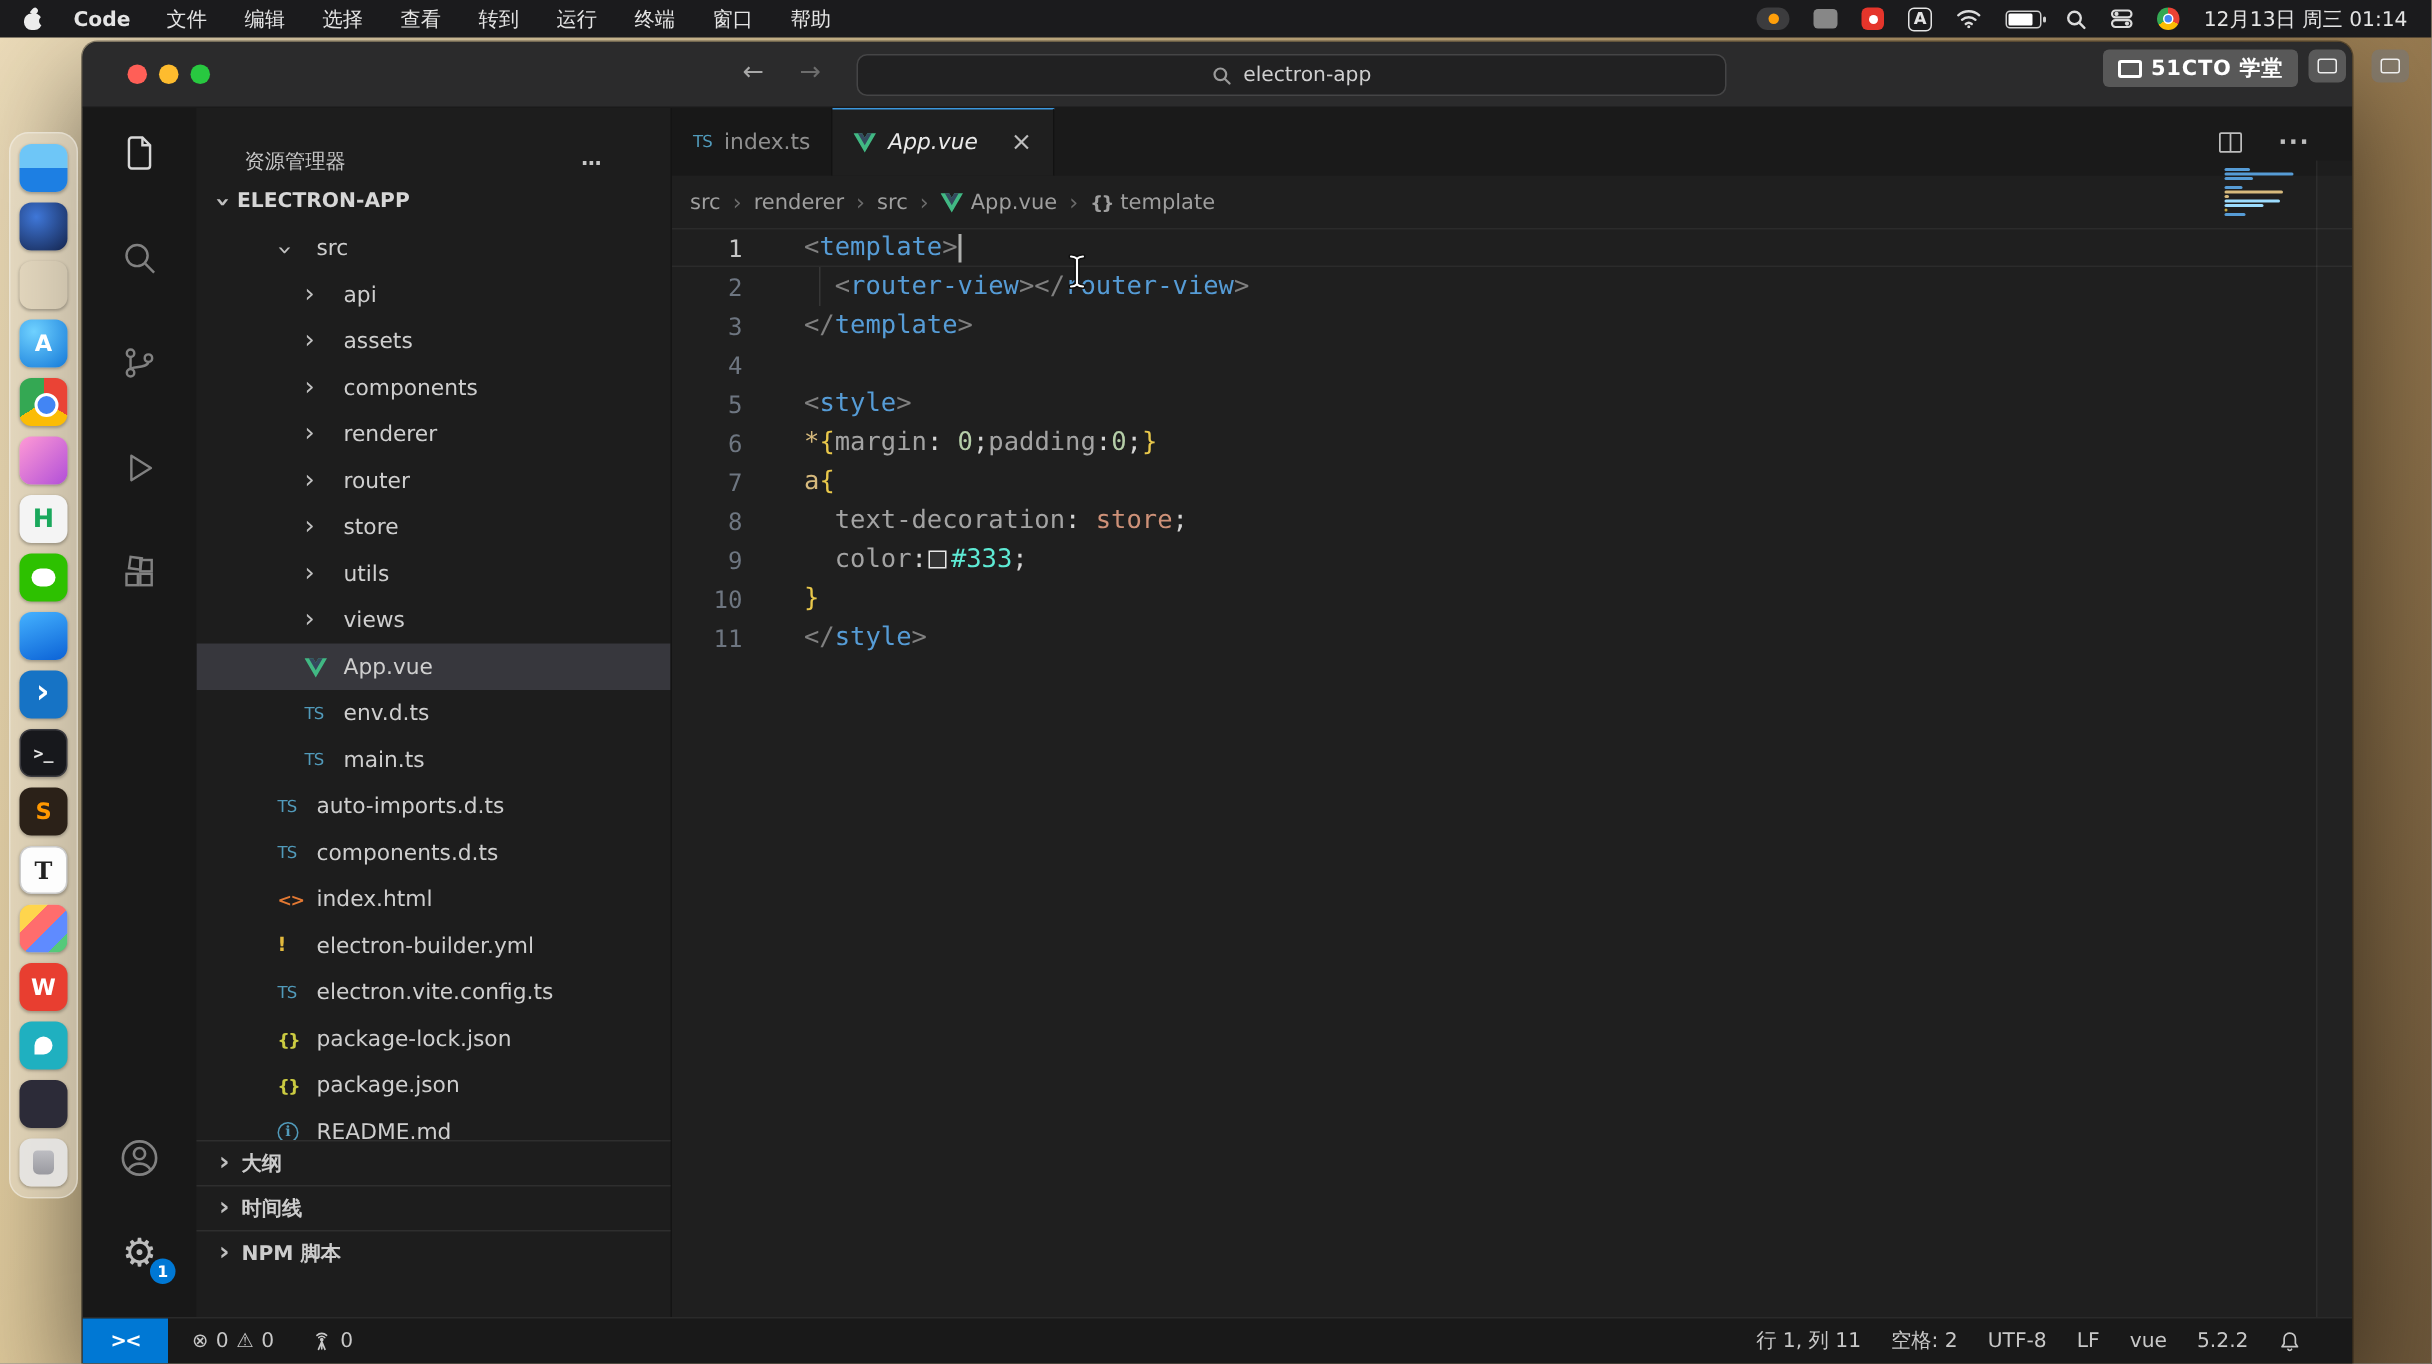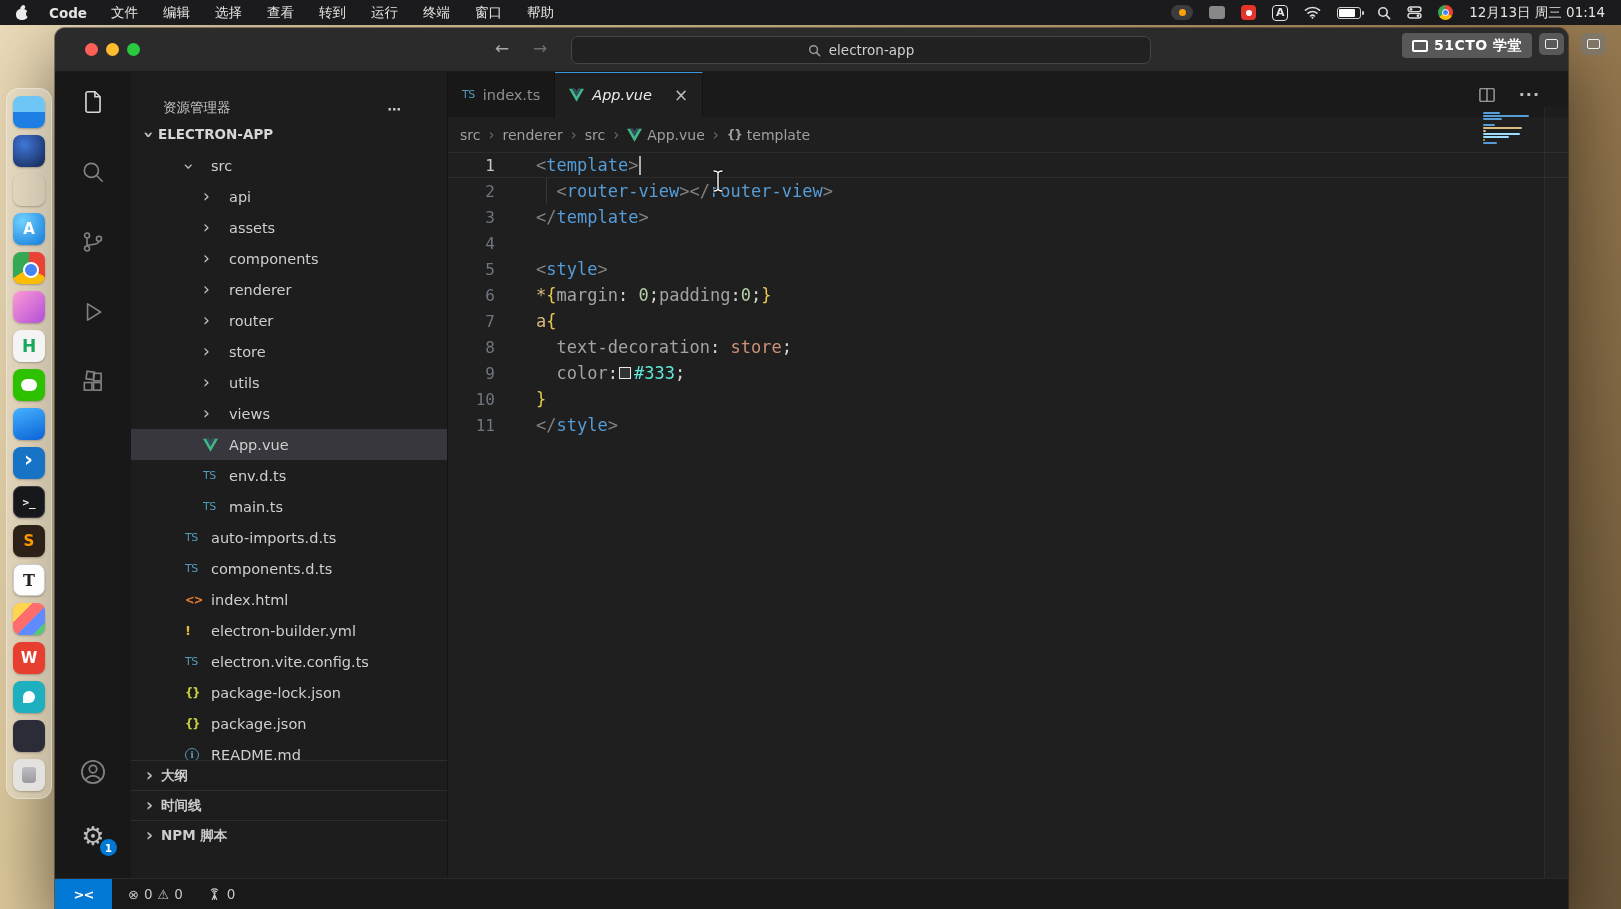--- a/index.html
+++ b/index.html
@@ -599,20 +599,34 @@
       </span>
       <span class="sb-item">
         <svg width="15" height="15" viewBox="0 0 16 16" stroke-linecap="round">
             <circle cx="8" cy="6.5" r="1.3" fill="#c8c8c8" stroke="none"></circle>
             <path d="M4.6 3.4a4.8 4.8 0 0 1 6.8 0M5.9 5a2.9 2.9 0 0 1 4.2 0"></path>
             <path d="M8 8v5M5.7 13.4L8 8l2.3 5.4"></path>
           </svg>
         <span>0</span>
       </span>
     </div>
+    <div class="sb-right">
+      <span class="sb-item">行 1, 列 11</span>
+      <span class="sb-item">空格: 2</span>
+      <span class="sb-item">UTF-8</span>
+      <span class="sb-item">LF</span>
+      <span class="sb-item">vue</span>
+      <span class="sb-item">5.2.2</span>
+      <span class="sb-item">
+        <svg width="15" height="15" viewBox="0 0 16 16" stroke-linecap="round" stroke-linejoin="round">
+            <path d="M8 1.8a4 4 0 0 0-4 4v3.4L2.5 11.5h11L12 9.2V5.8a4 4 0 0 0-4-4z"></path>
+            <path d="M6.7 13.3a1.4 1.4 0 0 0 2.6 0"></path>
+          </svg>
+      </span>
+    </div>
   </div>
 </div>
 
 <div class="rec-window-icon" style="left:1539px">
     <i></i>
   </div>
 <div class="rec-window-icon" style="left:1581px">
     <i></i>
   </div>
 

